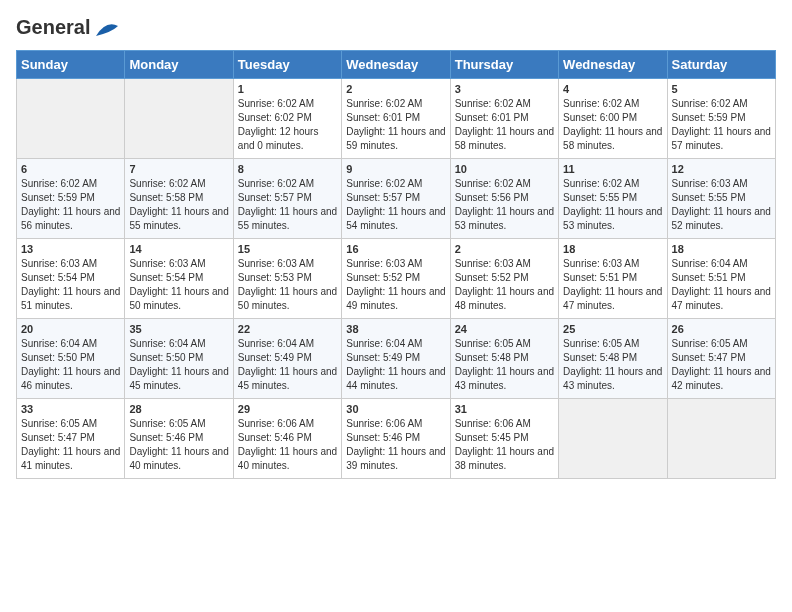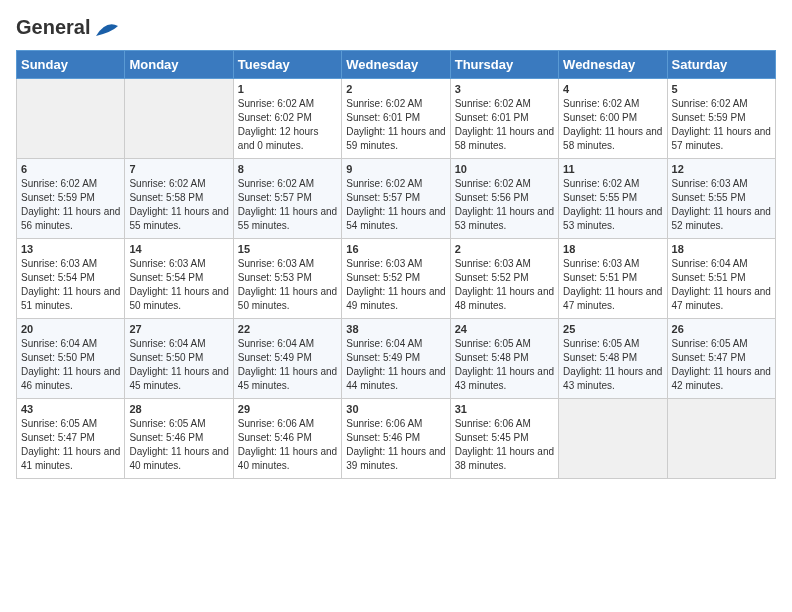--- a/index.html
+++ b/index.html
@@ -191,21 +191,21 @@
           <span class="day-num">18</span>
           <div class="day-info">Sunrise: 6:04 AM<br>Sunset: 5:51 PM<br>Daylight: 11 hours and 47 minutes.</div>
         </td>
       </tr>
       <tr>
         <td>
           <span class="day-num">20</span>
           <div class="day-info">Sunrise: 6:04 AM<br>Sunset: 5:50 PM<br>Daylight: 11 hours and 46 minutes.</div>
         </td>
         <td>
-          <span class="day-num">27</span>
+          <span class="day-num">35</span>
           <div class="day-info">Sunrise: 6:04 AM<br>Sunset: 5:50 PM<br>Daylight: 11 hours and 45 minutes.</div>
         </td>
         <td>
           <span class="day-num">22</span>
           <div class="day-info">Sunrise: 6:04 AM<br>Sunset: 5:49 PM<br>Daylight: 11 hours and 45 minutes.</div>
         </td>
         <td>
           <span class="day-num">38</span>
           <div class="day-info">Sunrise: 6:04 AM<br>Sunset: 5:49 PM<br>Daylight: 11 hours and 44 minutes.</div>
         </td>
@@ -217,21 +217,21 @@
           <span class="day-num">25</span>
           <div class="day-info">Sunrise: 6:05 AM<br>Sunset: 5:48 PM<br>Daylight: 11 hours and 43 minutes.</div>
         </td>
         <td>
           <span class="day-num">26</span>
           <div class="day-info">Sunrise: 6:05 AM<br>Sunset: 5:47 PM<br>Daylight: 11 hours and 42 minutes.</div>
         </td>
       </tr>
       <tr>
         <td>
-          <span class="day-num">43</span>
+          <span class="day-num">33</span>
           <div class="day-info">Sunrise: 6:05 AM<br>Sunset: 5:47 PM<br>Daylight: 11 hours and 41 minutes.</div>
         </td>
         <td>
           <span class="day-num">28</span>
           <div class="day-info">Sunrise: 6:05 AM<br>Sunset: 5:46 PM<br>Daylight: 11 hours and 40 minutes.</div>
         </td>
         <td>
           <span class="day-num">29</span>
           <div class="day-info">Sunrise: 6:06 AM<br>Sunset: 5:46 PM<br>Daylight: 11 hours and 40 minutes.</div>
         </td>

